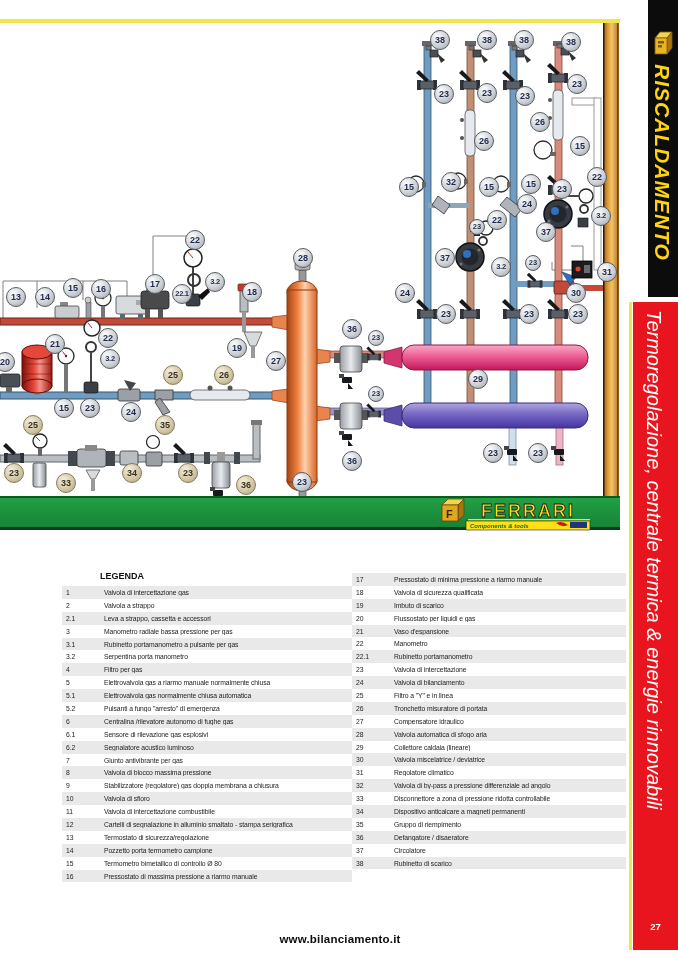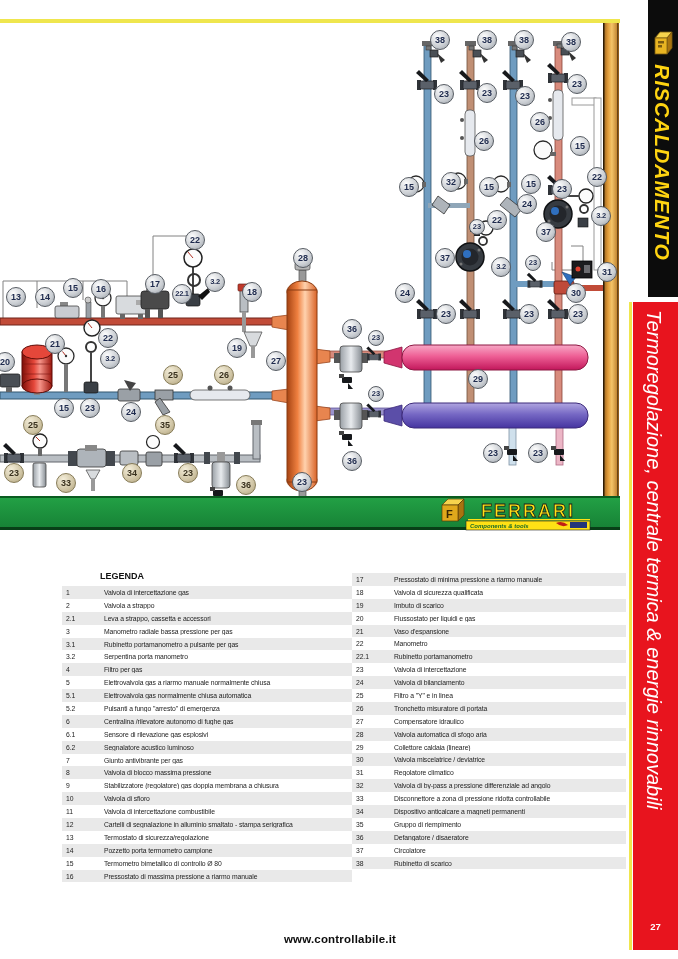--- a/index.html
+++ b/index.html
@@ -631,14 +631,14 @@
       <span class="leg-n">37</span>
       <span class="leg-t">Circolatore</span>
     </div>
     <div class="leg-row odd">
       <span class="leg-n">38</span>
       <span class="leg-t">Rubinetto di scarico</span>
     </div>
   </div>
 
 <div id="footer">
-  <span>www.controllabile.it</span>
+  <span>www.bilanciamento.it</span>
 </div>
 
 </body></html>

